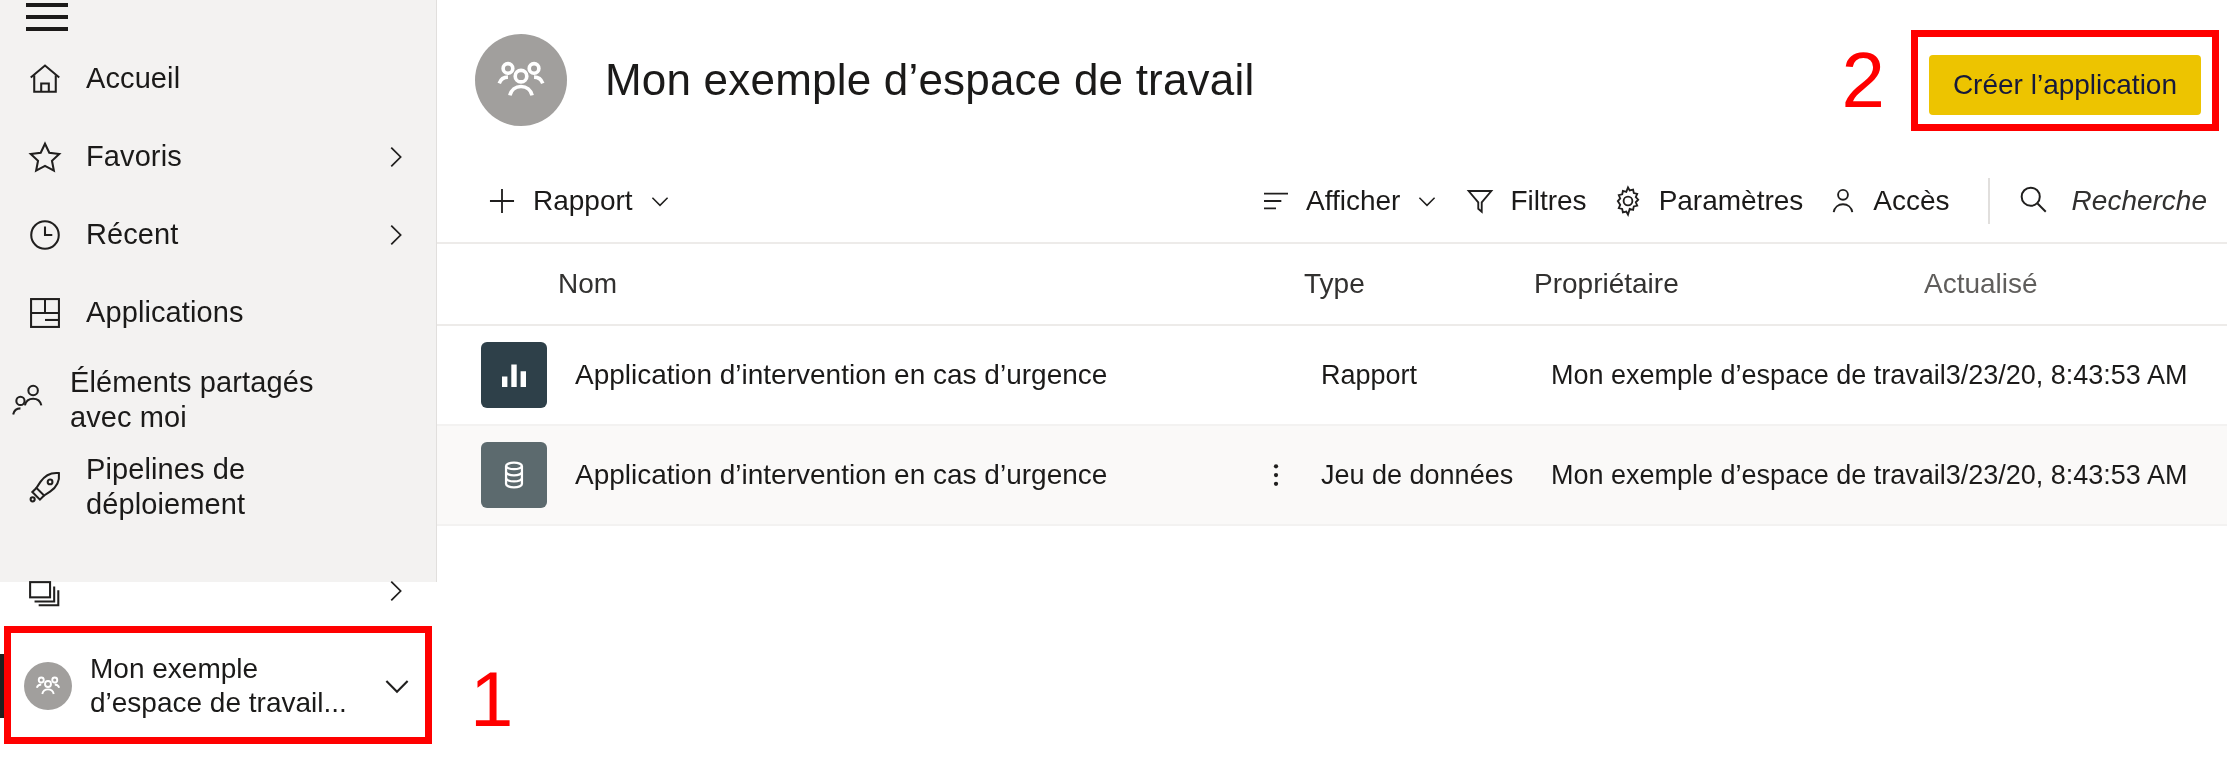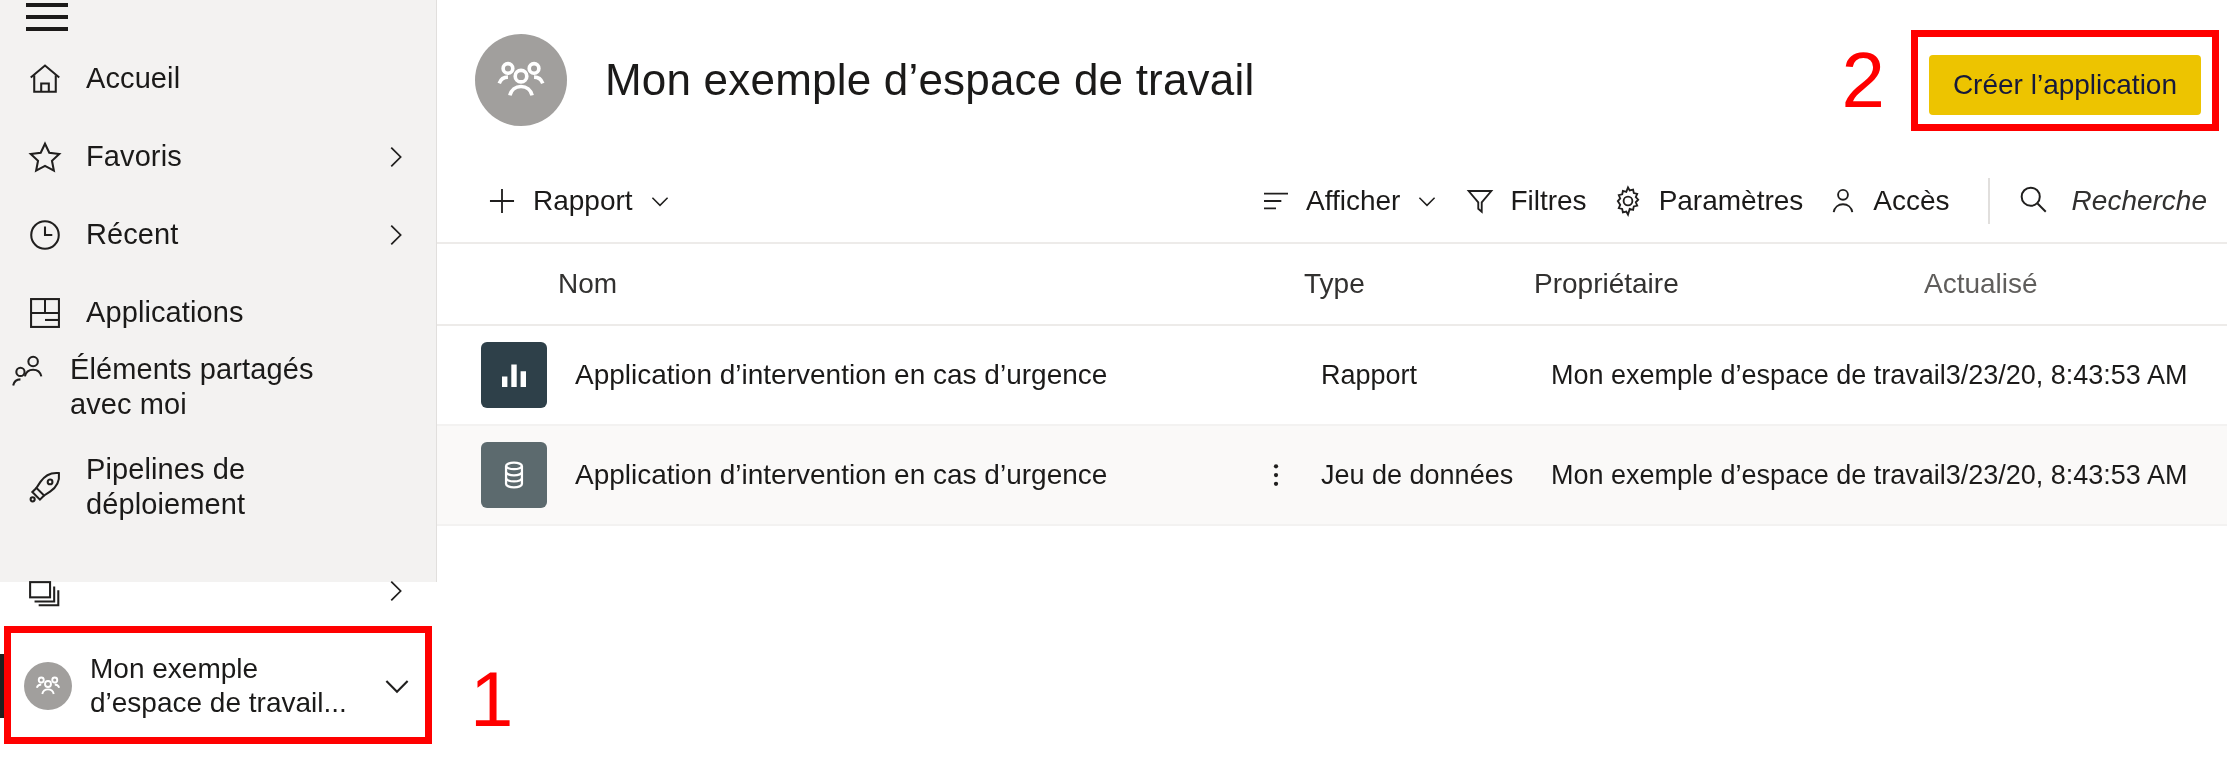--- a/index.html
+++ b/index.html
@@ -29,21 +29,21 @@
   .hamburger i { display:block; height:4px; background:#1b1a19; border-radius:0; width:42px; }
 
   .nav-list { padding-top: 6px; }
   .nav-item {
     display: flex; align-items: center;
     height: 78px;
     padding-left: 26px; padding-right: 26px;
     cursor: pointer;
     position: relative;
   }
-  .nav-item.tall { height: 96px; align-items: flex-start; padding-left: 10px; }
+  .nav-item.tall { height: 96px; align-items: center; padding-left: 10px; }
   .nav-ico {
     width: 50px; flex: 0 0 50px;
     display:flex; align-items:center; justify-content:flex-start;
     color:#201f1e;
   }
   .nav-ico svg { display:block; }
   .nav-label {
     font-size: 29px; color: #1b1a19; line-height: 1.22;
     letter-spacing: .1px; white-space: pre-line;
     padding-left: 10px;

